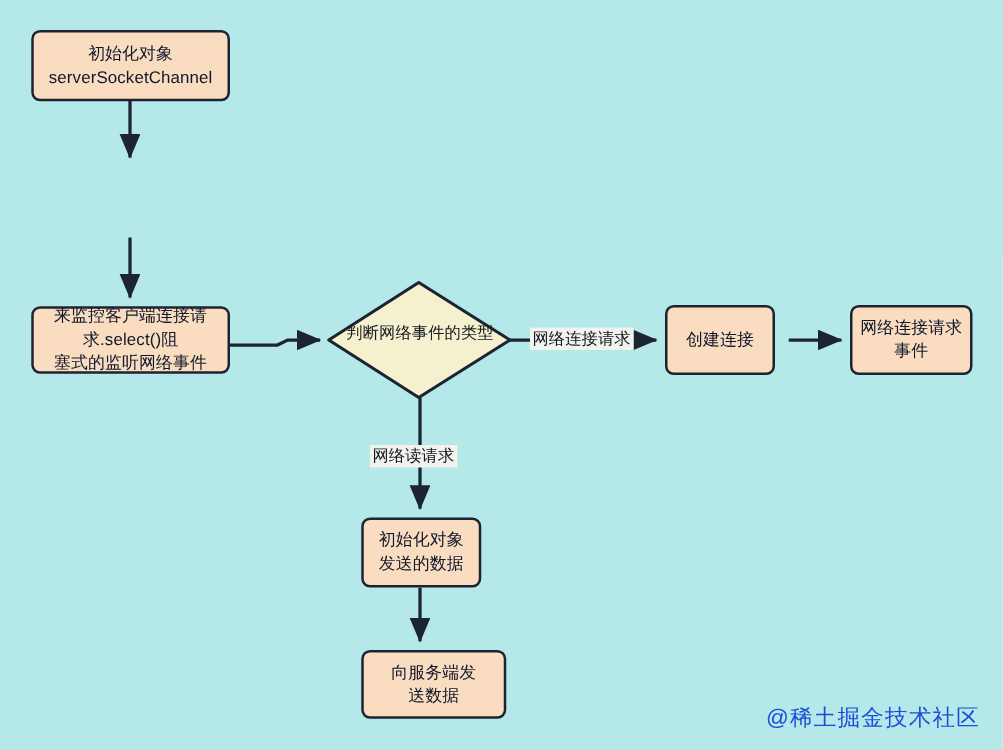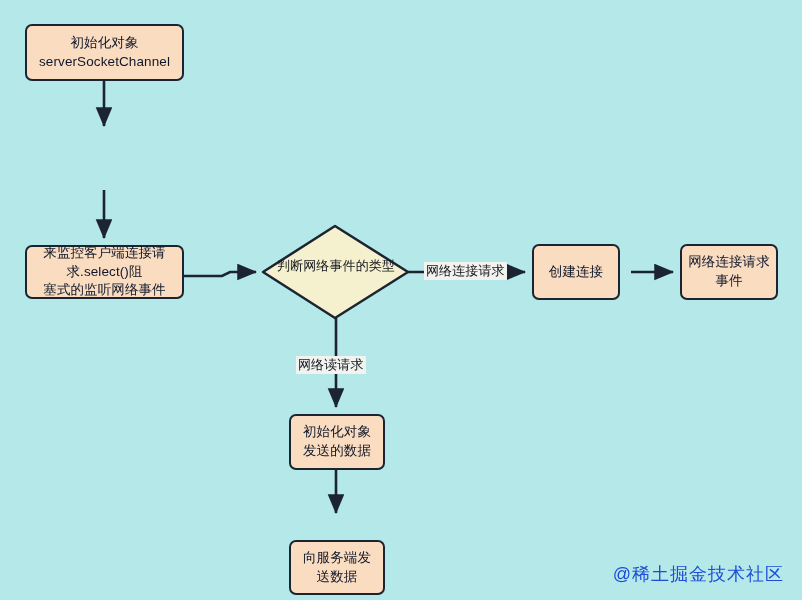--- a/index.html
+++ b/index.html
@@ -128,21 +128,21 @@
   <div class="node" style="left:680px; top:244px; width:98px; height:56px;">
     <span class="txt">网络连接请求
 事件</span>
   </div>
 
   <div class="node" style="left:289px; top:414px; width:96px; height:56px;">
     <span class="txt">初始化对象
 发送的数据</span>
   </div>
 
-  <div class="node" style="left:289px; top:520px; width:96px; height:55px;margin-top:20px;">
+  <div class="node" style="left:289px; top:520px; width:116px; height:55px;">
     <span class="txt">向服务端发
 送数据</span>
   </div>
 
   <div class="edge-label" style="left:424px; top:262px;">
     <span>网络连接请求</span>
   </div>
 
   <div class="edge-label" style="left:296px; top:356px;">
     <span>网络读请求</span>

